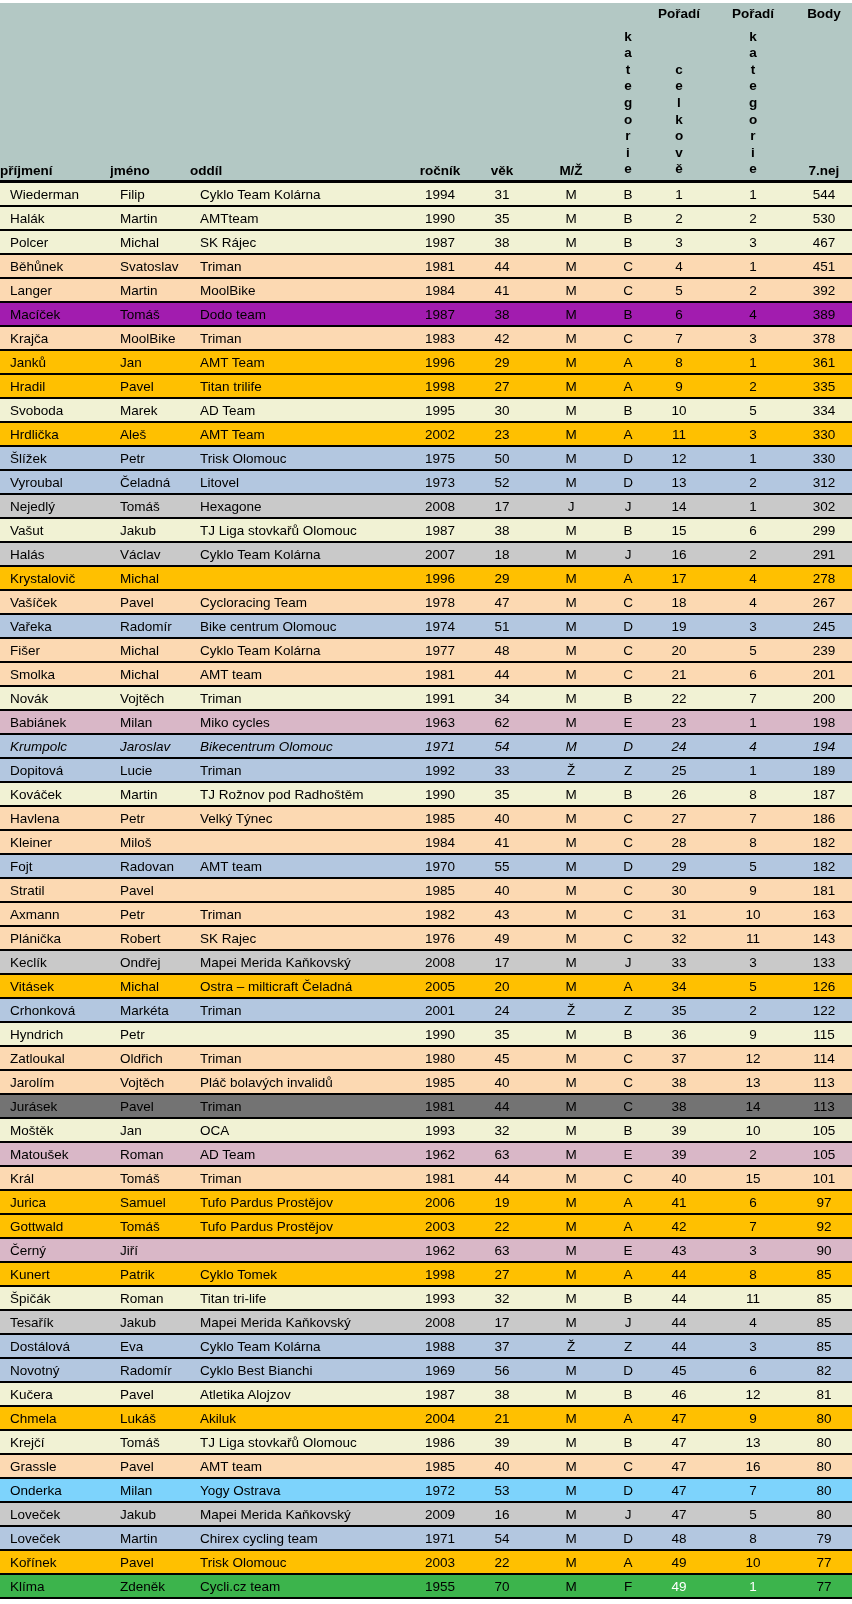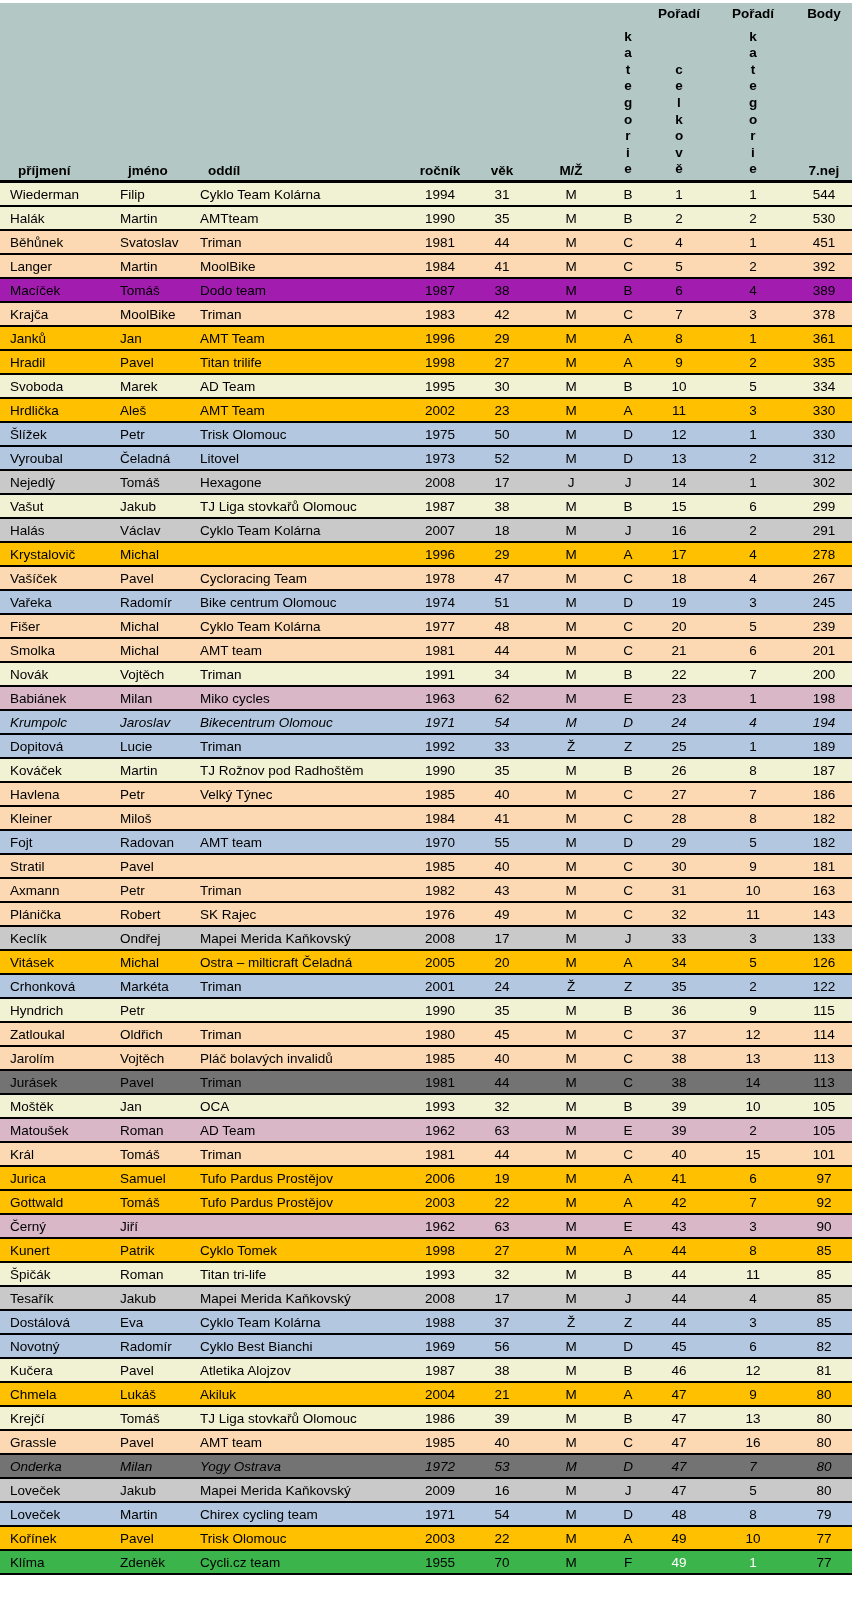--- a/index.html
+++ b/index.html
@@ -8,21 +8,21 @@
   thead tr { height:178px; }
   th {
     background:#b3c8c4;
     vertical-align:bottom;
     font-weight:bold;
     font-size:13.5px;
     padding:0 0 2px 0;
     border-bottom:3px solid #000;
     overflow:hidden;
   }
-  th.h-left { text-align:left; padding-left:18px; }
+  th.h-left { text-align:left; padding-left:0; }
   th.h-center { text-align:center; }
   td {
     height:22px;
     border-bottom:2px solid #000;
     font-size:13.5px;
     padding:0;
     white-space:nowrap;
     overflow:hidden;
   }
   td.left { text-align:left; padding-left:10px; }
@@ -132,20 +132,32 @@
         <td class="left">Martin</td>
         <td class="left">AMTteam</td>
         <td class="center">1990</td>
         <td class="center">35</td>
         <td class="center">M</td>
         <td class="center">B</td>
         <td class="center">2</td>
         <td class="center">2</td>
         <td class="center">530</td>
       </tr>
+      <tr style="background: rgb(241, 242, 212);">
+        <td class="left">Polcer</td>
+        <td class="left">Michal</td>
+        <td class="left">SK Rájec</td>
+        <td class="center">1987</td>
+        <td class="center">38</td>
+        <td class="center">M</td>
+        <td class="center">B</td>
+        <td class="center">3</td>
+        <td class="center">3</td>
+        <td class="center">467</td>
+      </tr>
       <tr style="background: rgb(252, 217, 178);">
         <td class="left">Běhůnek</td>
         <td class="left">Svatoslav</td>
         <td class="left">Triman</td>
         <td class="center">1981</td>
         <td class="center">44</td>
         <td class="center">M</td>
         <td class="center">C</td>
         <td class="center">4</td>
         <td class="center">1</td>
@@ -744,21 +756,21 @@
         <td class="left">Pavel</td>
         <td class="left">AMT team</td>
         <td class="center">1985</td>
         <td class="center">40</td>
         <td class="center">M</td>
         <td class="center">C</td>
         <td class="center">47</td>
         <td class="center">16</td>
         <td class="center">80</td>
       </tr>
-      <tr style="background: #737373; font-style: italic;">
+      <tr style="background: #7dd3fc;">
         <td class="left">Onderka</td>
         <td class="left">Milan</td>
         <td class="left">Yogy Ostrava</td>
         <td class="center">1972</td>
         <td class="center">53</td>
         <td class="center">M</td>
         <td class="center">D</td>
         <td class="center">47</td>
         <td class="center">7</td>
         <td class="center">80</td>

